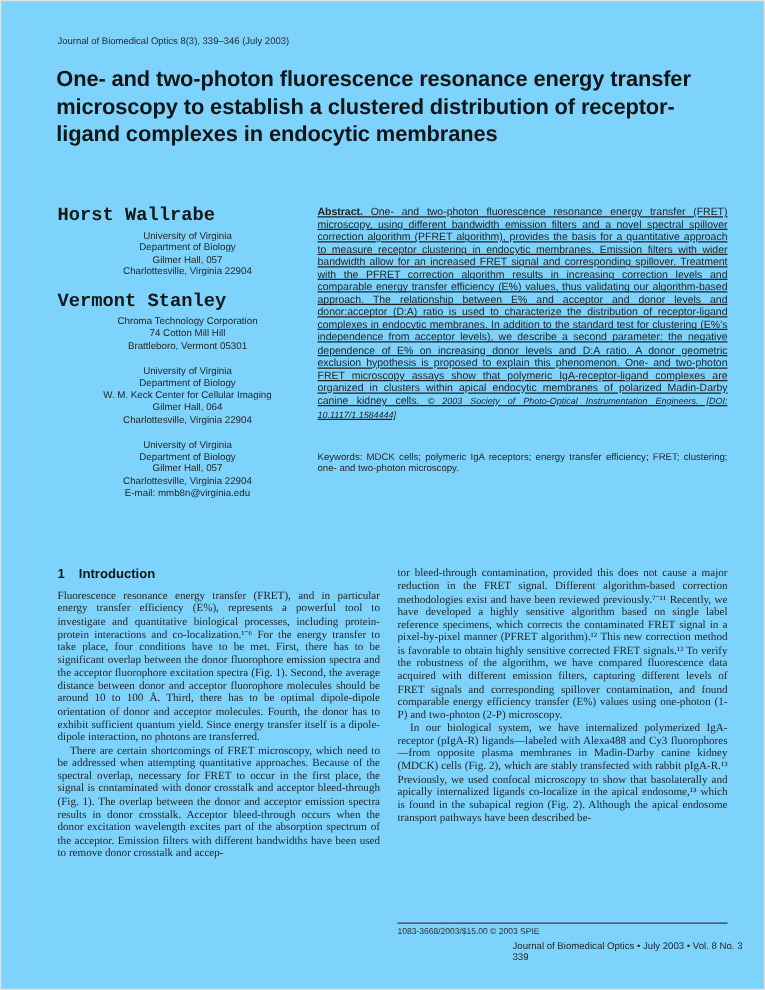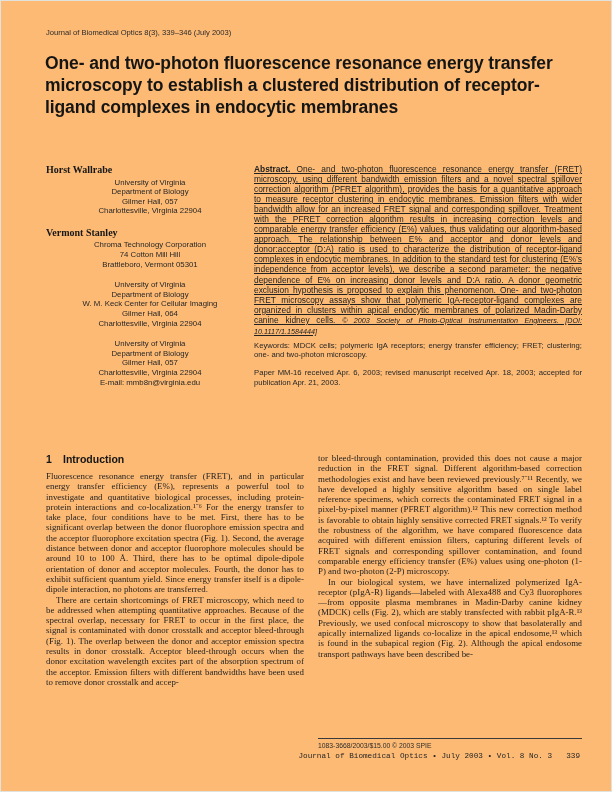--- a/index.html
+++ b/index.html
@@ -1,21 +1,21 @@
 <!DOCTYPE html>
 <html><head>
 <meta charset="utf-8">
 <style>
   * { margin: 0; padding: 0; box-sizing: border-box; }
   html, body { background: #ffffff; }
   .page {
     position: relative;
     width: 612px;
     height: 792px;
-    background: #fdba74;
+    background: #7dd3fc;
     border: 1px solid #e2e2df;
     color: #1f1f1f;
     overflow: hidden;
   }
 
   .running-head {
     position: absolute;
     left: 45px; top: 27px;
     font-family: "Liberation Sans", sans-serif;
     font-size: 7.6px;
@@ -34,23 +34,23 @@
   }
   .meta-row {
     position: absolute;
     left: 45px; top: 163px;
     width: 536px;
     display: flex;
   }
   .authors-col { width: 208px; flex: none; }
   .author-block { margin-bottom: 11px; }
   .author-name {
-    font-family: Liberation Serif, serif;
+    font-family: Liberation Mono, monospace;
     font-weight: bold;
-    font-size: 10px;
+    font-size: 15px;
     margin-bottom: 2.5px;
     color: #171717;
   }
   .author-affil {
     font-family: "Liberation Sans", sans-serif;
     font-size: 7.8px;
     line-height: 9.6px;
     white-space: pre-line;
     color: #262626;
     text-align: center;
@@ -66,21 +66,21 @@
   }
   .abs-label { font-weight: bold; }
   .abs-copy { font-style: italic; font-size: 7.2px; }
   .keywords-par, .history-par {
     font-family: "Liberation Sans", sans-serif;
     font-size: 7.7px;
     line-height: 9.3px;
     text-align: justify;
     color: #262626;
   }
-  .keywords-par { margin-top: 4px; }
+  .keywords-par { margin-top: 24px; }
   .history-par { margin-top: 9px; }
 
   .body-area {
     position: absolute;
     left: 45px; top: 452px;
     width: 536px; height: 296px;
     display: flex;
     gap: 14px;
   }
   .col-left  { width: 258px; flex: none; }
@@ -109,25 +109,26 @@
     margin-bottom: 3px;
   }
   .footnote-text {
     font-family: "Liberation Sans", sans-serif;
     font-size: 6.8px;
     color: #2c2c2c;
   }
   .page-footer {
     position: absolute;
     right: 31px; top: 751px;
-    font-family: Liberation Mono, monospace;
+    font-family: Liberation Sans, sans-serif;
     font-size: 7.7px;
     color: #262626;
     display: flex;
     align-items: baseline;
+    flex-direction: column;
   }
   .footer-page-num { margin-left: 14px; text-align: center; }
 </style>
 </head>
 <body>
 
 <div class="page">
 
   <div class="running-head">Journal of Biomedical Optics 8(3), 339–346 (July 2003)</div>
 
@@ -161,21 +162,20 @@
 Department of Biology
 Gilmer Hall, 057
 Charlottesville, Virginia 22904
 E-mail: mmb8n@virginia.edu</div>
       </div>
     </div>
 
     <div class="abstract-col">
       <p class="abstract-par"><span class="abs-label">Abstract.</span><span> One- and two-photon fluorescence resonance energy transfer (FRET) microscopy, using different bandwidth emission filters and a novel spectral spillover correction algorithm (PFRET algorithm), provides the basis for a quantitative approach to measure receptor clustering in endocytic membranes. Emission filters with wider bandwidth allow for an increased FRET signal and corresponding spillover. Treatment with the PFRET correction algorithm results in increasing correction levels and comparable energy transfer efficiency (E%) values, thus validating our algorithm-based approach. The relationship between E% and acceptor and donor levels and donor:acceptor (D:A) ratio is used to characterize the distribution of receptor-ligand complexes in endocytic membranes. In addition to the standard test for clustering (E%’s independence from acceptor levels), we describe a second parameter: the negative dependence of E% on increasing donor levels and D:A ratio. A donor geometric exclusion hypothesis is proposed to explain this phenomenon. One- and two-photon FRET microscopy assays show that polymeric IgA-receptor-ligand complexes are organized in clusters within apical endocytic membranes of polarized Madin-Darby canine kidney cells. </span><span class="abs-copy">© 2003 Society of Photo-Optical Instrumentation Engineers. [DOI: 10.1117/1.1584444]</span></p>
       <p class="keywords-par">Keywords: MDCK cells; polymeric IgA receptors; energy transfer efficiency; FRET; clustering; one- and two-photon microscopy.</p>
-      <p class="history-par">Paper MM-16 received Apr. 6, 2003; revised manuscript received Apr. 18, 2003; accepted for publication Apr. 21, 2003.</p>
     </div>
 
   </div>
 
   <div class="body-area">
 
     <div class="col-left">
       <div class="section-heading">
         <span class="section-number">1</span>
         <span>Introduction</span>

